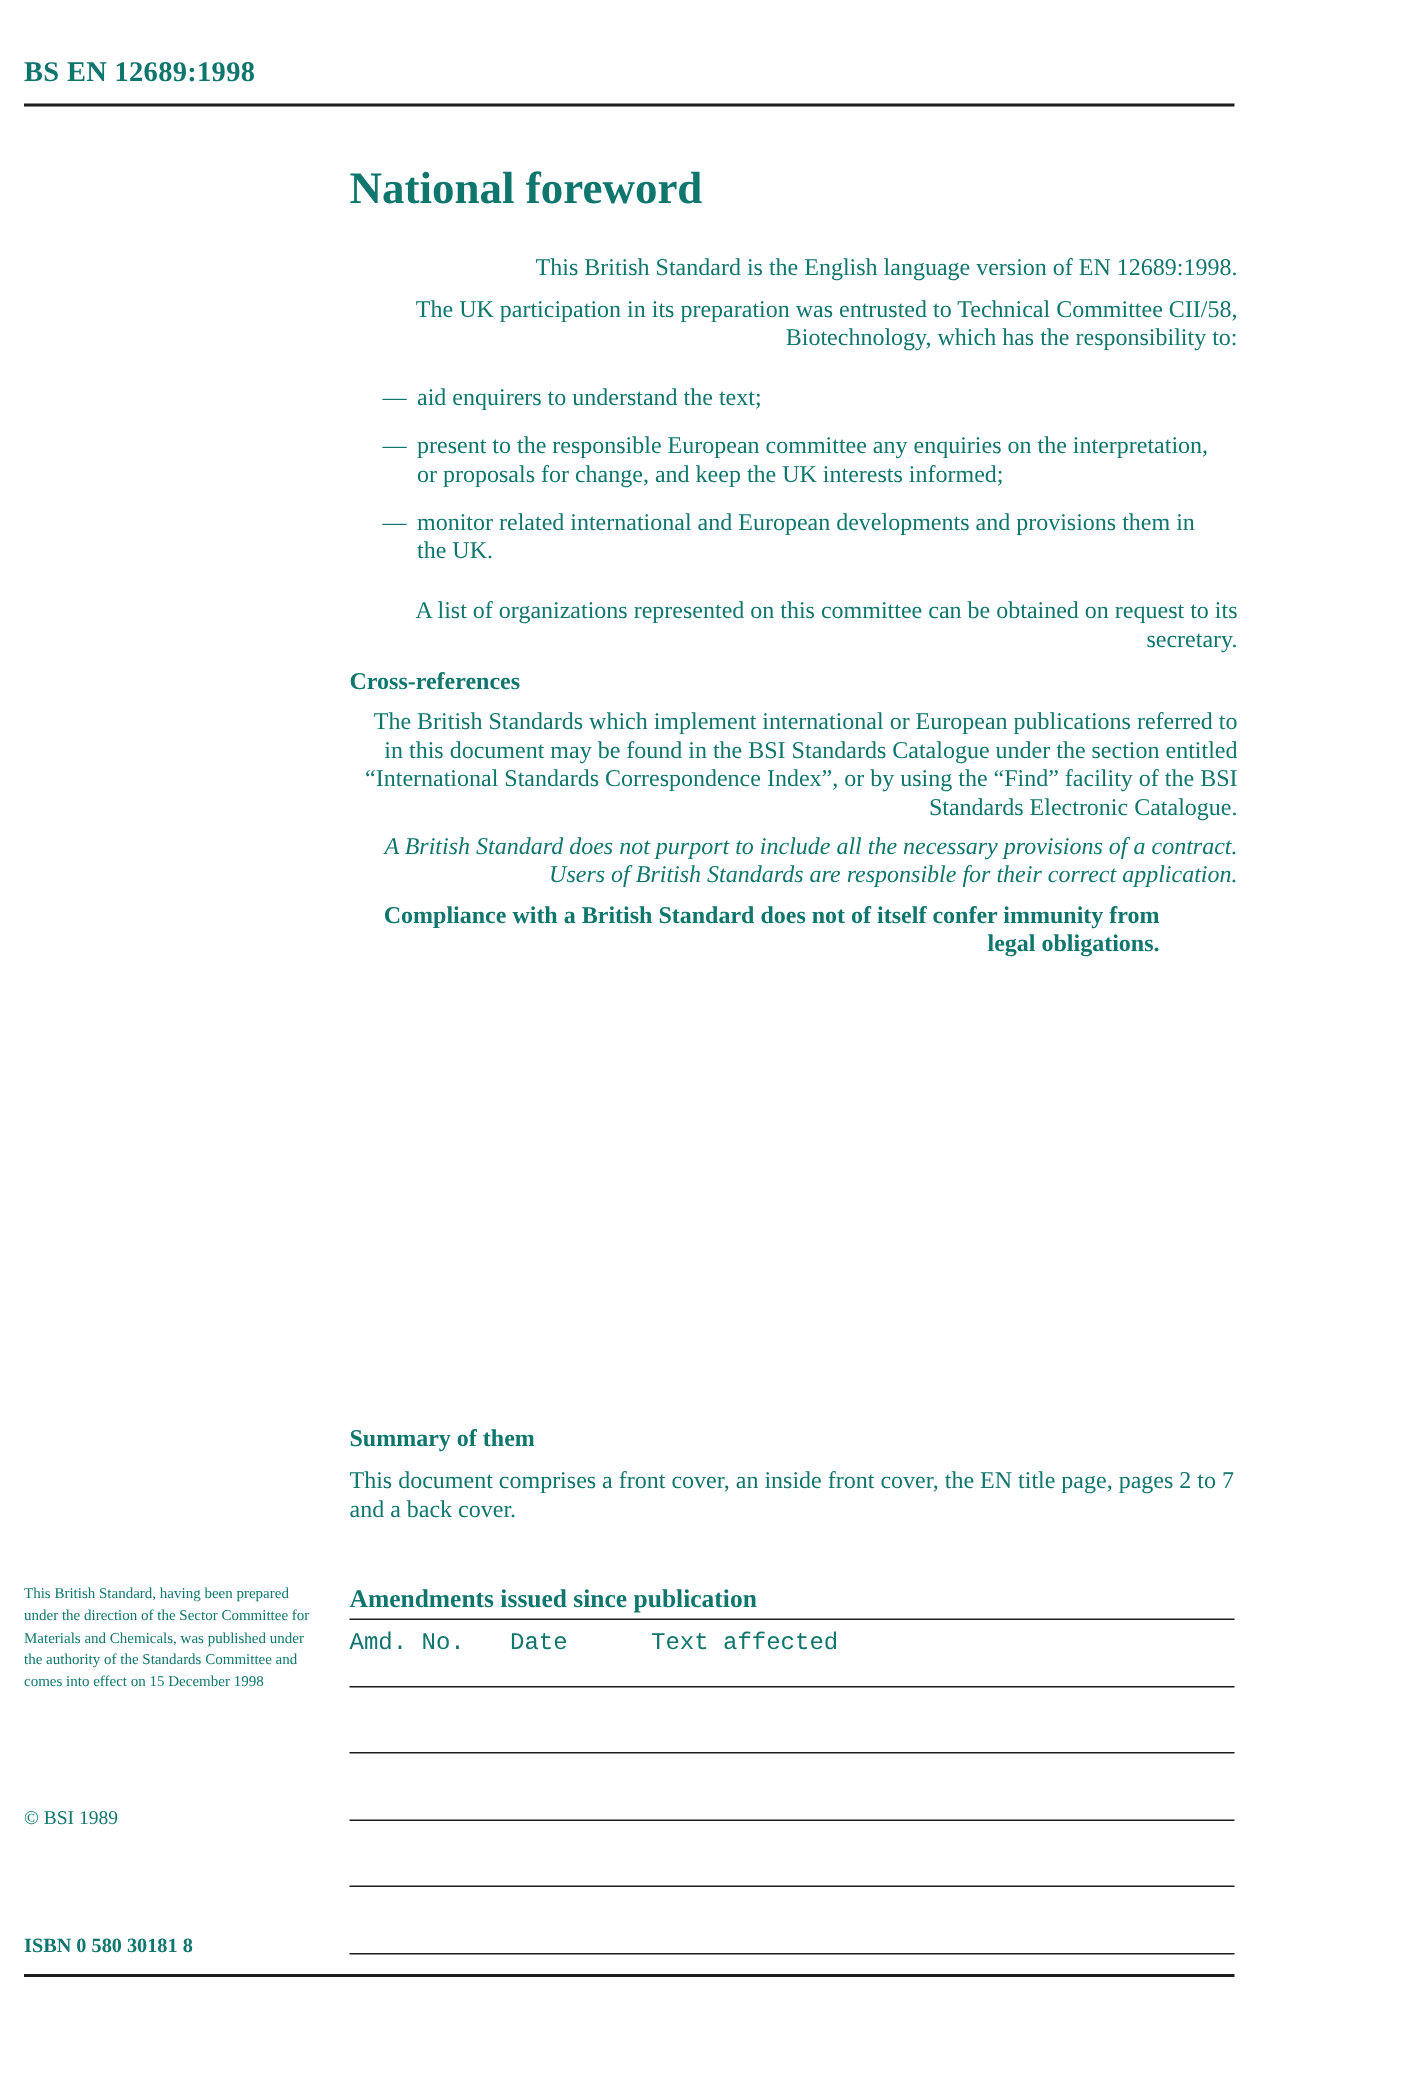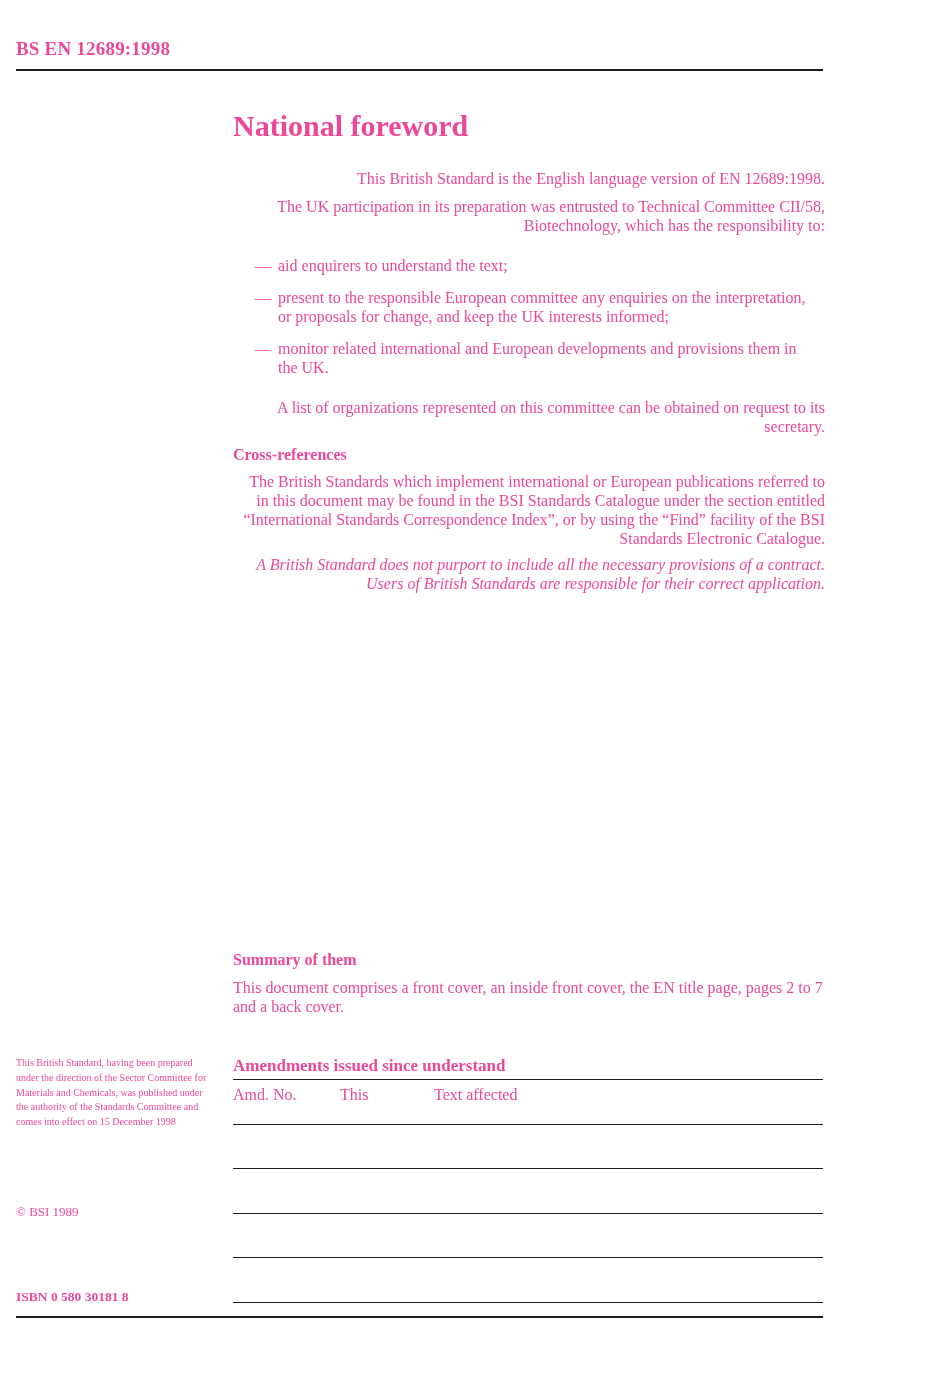--- a/index.html
+++ b/index.html
@@ -5,21 +5,21 @@
   html, body {
     margin: 0;
     padding: 0;
     background: #ffffff;
   }
   .page {
     position: relative;
     width: 950px;
     height: 1387px;
     background: #ffffff;
-    color: #ec4899;
+    color: #0f766e;
     font-family: "Liberation Serif", "DejaVu Serif", serif;
     overflow: hidden;
   }
   .doc-number {
     position: absolute;
     left: 16px;
     top: 38px;
     font-size: 19px;
     font-weight: bold;
     letter-spacing: 0.2px;
@@ -133,20 +133,21 @@
   }
   .amendments-header-row {
     position: relative;
     height: 43.5px;
     border-bottom: 1px solid #1d1d1d;
     font-size: 16px;
   }
   .amendments-header-row span {
     position: absolute;
     top: 6px;
+    font-family: Liberation Mono, monospace;
   }
   .col-amd { left: 0; }
   .col-date { left: 107; left: 107px; }
   .col-text { left: 201px; }
   .amendments-empty-row {
     height: 43.5px;
     border-bottom: 1px solid #1d1d1d;
   }
 </style>
 </head>
@@ -181,38 +182,39 @@
     </ul>
 
     <p class="p3">A list of organizations represented on this committee can be obtained on request to its secretary.</p>
 
     <h3 class="subhead">Cross-references</h3>
 
     <p class="p4">The British Standards which implement international or European publications referred to in this document may be found in the BSI Standards Catalogue under the section entitled “International Standards Correspondence Index”, or by using the “Find” facility of the BSI Standards Electronic Catalogue.</p>
 
     <p class="p5">A British Standard does not purport to include all the necessary provisions of a contract. Users of British Standards are responsible for their correct application.</p>
 
+    <p class="compliance">Compliance with a British Standard does not of itself confer immunity from legal obligations.</p>
   </div>
 
   <div class="summary-col">
     <h3 class="subhead">Summary of them</h3>
     <p>This document comprises a front cover, an inside front cover, the EN title page, pages 2 to 7 and a back cover.</p>
   </div>
 
   <div class="sidebar-note">This British Standard, having been prepared under the direction of the Sector Committee for Materials and Chemicals, was published under the authority of the Standards Committee and comes into effect on 15 December 1998</div>
 
   <div class="copyright">© BSI 1989</div>
 
   <div class="isbn">ISBN 0 580 30181 8</div>
 
   <div class="amendments">
-    <div class="amendments-heading">Amendments issued since understand</div>
+    <div class="amendments-heading">Amendments issued since publication</div>
     <div class="amendments-header-row">
       <span class="col-amd">Amd. No.</span>
-      <span class="col-date">This</span>
+      <span class="col-date">Date</span>
       <span class="col-text">Text affected</span>
     </div>
     <div class="amendments-empty-row"></div>
     <div class="amendments-empty-row"></div>
     <div class="amendments-empty-row"></div>
     <div class="amendments-empty-row"></div>
   </div>
 
   <div class="rule rule-bottom"></div>
 

